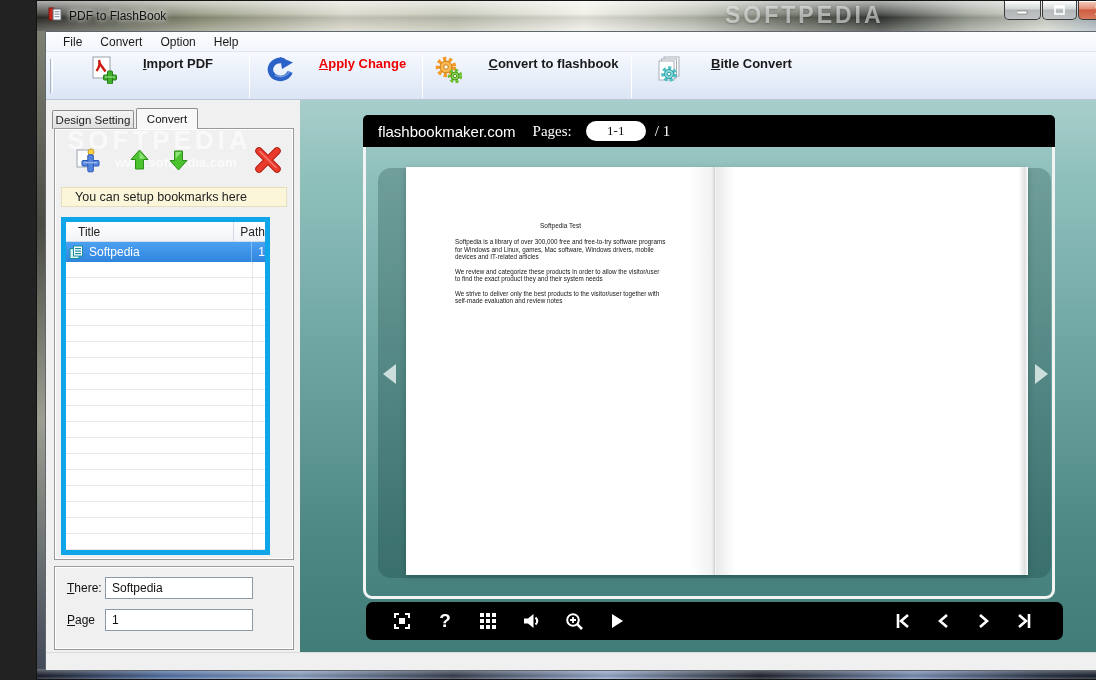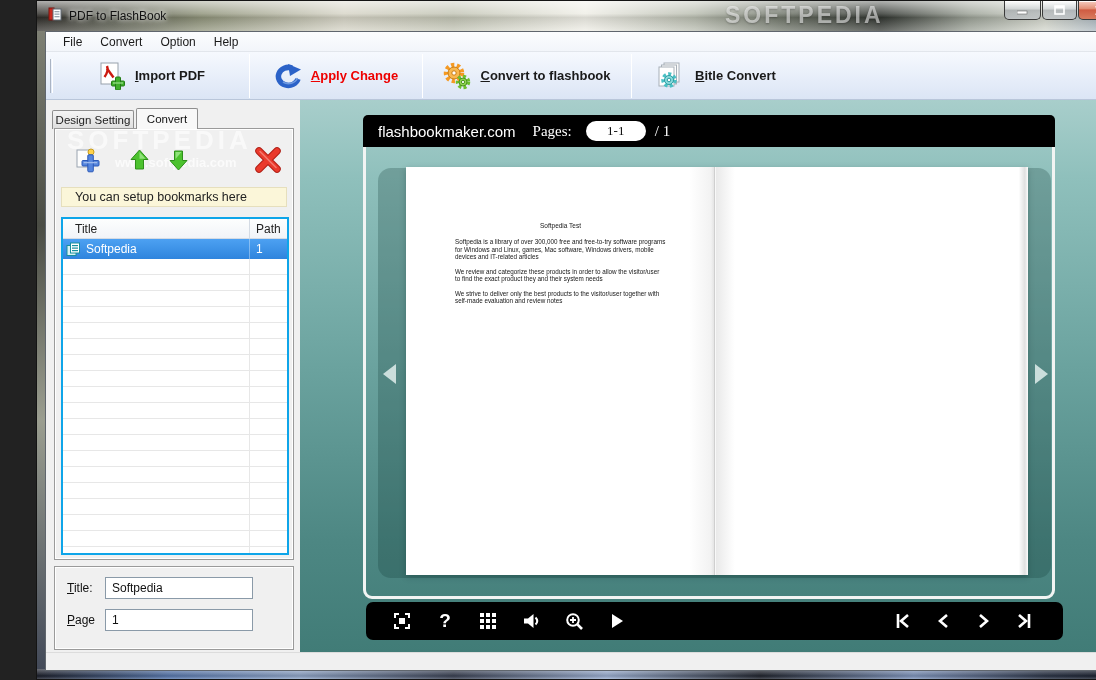--- a/index.html
+++ b/index.html
@@ -33,21 +33,21 @@
       linear-gradient(180deg, rgba(255,255,255,.35), rgba(0,0,0,.15) 70%, rgba(255,255,255,.2)),
       linear-gradient(90deg,#1b1f2b,#5a7ab0 12%,#93a9cc 24%,#3b4254 38%,#9fb3d6 52%,#20242e 66%,#8298c0 80%,#2c3548 92%,#101521 100%); }
 
   
   .client { position:absolute; left:8px; top:30px; width:1080px; height:640px; background:#f0f0f0; border:1px solid #60666d; display:flex; flex-direction:column; }
   .menubar { height:20px; background:linear-gradient(180deg,#fcfdfe,#f2f5fa); border-bottom:1px solid #e2e6ec; display:flex; align-items:center; padding-left:8px; }
   .menu-item { font-size:12px; color:#1a1a1a; padding:2px 9px; }
 
   .toolbar { height:48px; background:linear-gradient(180deg,#f6f9fe,#e6edf9 60%,#dbe5f5); border-bottom:1px solid #b9c6da; position:relative; display:flex; align-items:center; }
   .gripper { width:3px; height:34px; margin-left:4px; border-left:1px solid #aab4c4; border-right:1px solid #fff; }
-  .tbtn { height:40px; display:flex; align-items:center; justify-content:center; gap:9px; }
+  .tbtn { height:40px; display:flex; align-items:flex-start; justify-content:center; gap:25px; }
   .tbtn .lbl { font-size:13px; font-weight:bold; color:#1a1a1a; }
   .tbtn.red .lbl { color:#ee0000; }
   .tb-sep { width:1px; height:44px; background:#c3cfe2; border-right:1px solid #ffffff; }
   .w-import { width:196px; } .w-apply { width:172px; } .w-convert { width:208px; } .w-batch { width:200px; justify-content:flex-start; padding-left:24px; }
   .key { text-decoration:underline; }
 
   .main { flex:1; display:flex; position:relative; }
 
   
   .sidebar { width:254px; position:relative; background:#f0f0f0; }
@@ -59,21 +59,21 @@
   .gb-bottom { top:466px; height:84px; }
 
   .sb-actions { position:absolute; top:12px; left:0; width:238px; height:42px; display:flex; align-items:center; }
   .sb-watermark1 { position:absolute; top:-4px; left:12px; font-size:26px; font-weight:bold; letter-spacing:4px; color:rgba(255,255,255,.6); z-index:0; }
   .sb-watermark2 { position:absolute; top:26px; left:60px; font-size:13px; font-weight:bold; color:rgba(255,255,255,.7); z-index:0; }
   .act { position:relative; z-index:1; }
   .act.add { margin-left:20px; } .act.up { margin-left:26px; } .act.down { margin-left:20px; } .act.del { margin-left:66px; }
 
   .hint { position:absolute; top:58px; left:6px; width:226px; height:20px; background:#fbf6d9; border:1px solid #e6dfbd; font-size:12.5px; color:#222; display:flex; align-items:center; padding-left:13px; }
 
-  .bm-table { position:absolute; top:88px; left:6px; width:228px; height:338px; background:#fff; border:2px solid #0ea5e9; overflow:hidden; }
+  .bm-table { position:absolute; top:88px; left:6px; width:209px; height:338px; background:#fff; border:5px solid #0ea5e9; overflow:hidden; }
   .bm-head { height:20px; display:flex; background:linear-gradient(180deg,#fdfefe,#f1f4f8); border-bottom:1px solid #d4dbe4; }
   .bm-head .c1 { width:187px; border-right:1px solid #d4dbe4; padding-left:12px; display:flex; align-items:center; font-size:12px; color:#222; }
   .bm-head .c2 { flex:1; padding-left:6px; display:flex; align-items:center; font-size:12px; color:#222; }
   .bm-row-sel { height:20px; display:flex; background:linear-gradient(180deg,#4da1f2,#2f84dd); color:#fff; font-size:12px; }
   .bm-row-sel .c1 { width:187px; border-right:1px solid rgba(255,255,255,.35); display:flex; align-items:center; gap:5px; padding-left:3px; }
   .bm-row-sel .c2 { flex:1; padding-left:6px; display:flex; align-items:center; }
   .bm-empty { height:16px; display:flex; border-bottom:1px solid #e7e7e7; }
   .bm-empty .c1 { width:187px; border-right:1px solid #e7e7e7; }
 
   .fld-row { position:absolute; left:0; width:238px; display:flex; align-items:center; }
@@ -343,21 +343,21 @@
                 <div class="bm-empty">
                   <div class="c1"></div>
                   <div class="c2"></div>
                 </div>
               </div>
           </div>
         </div>
 
         <div class="groupbox gb-bottom">
           <div class="fld-row r1">
-            <span class="fld-lbl"><span class="key">T</span><span>itle:</span></span>
+            <span class="fld-lbl"><span class="key">T</span><span>here:</span></span>
             <span class="fld-input">Softpedia</span>
           </div>
           <div class="fld-row r2">
             <span class="fld-lbl"><span class="key">P</span><span>age</span></span>
             <span class="fld-input">1</span>
           </div>
         </div>
       </div>
 
       <div class="preview">

